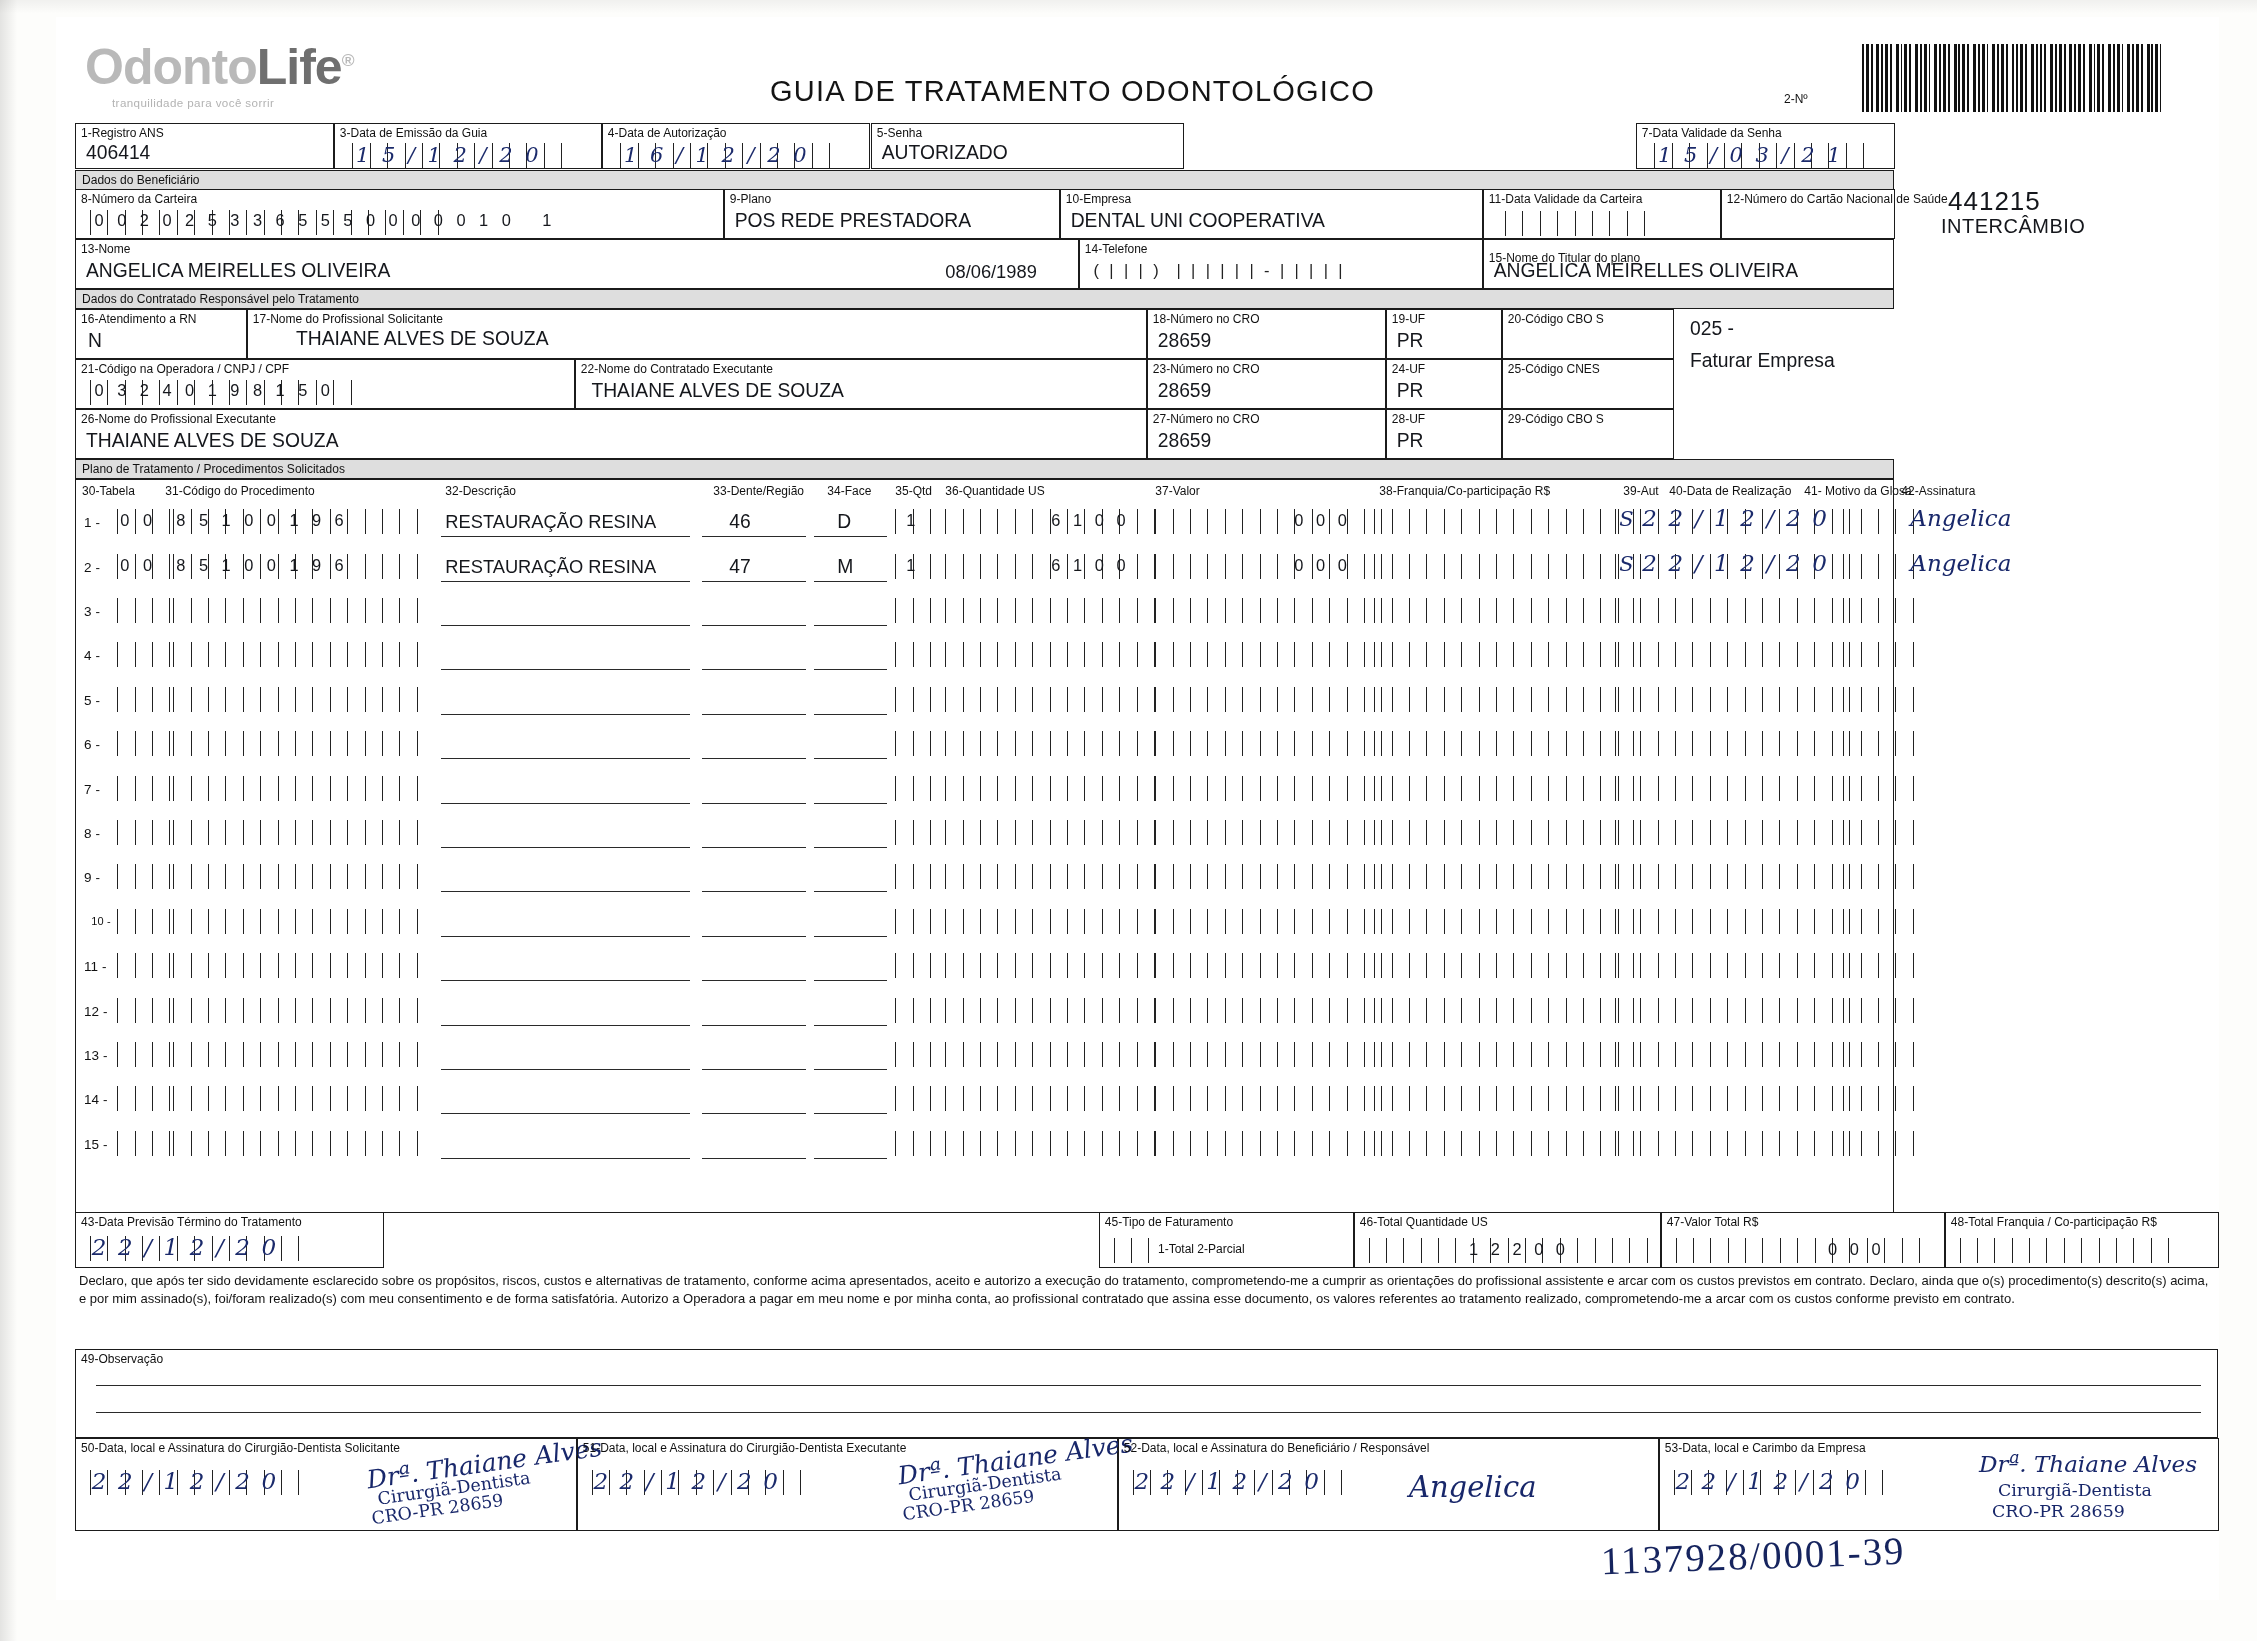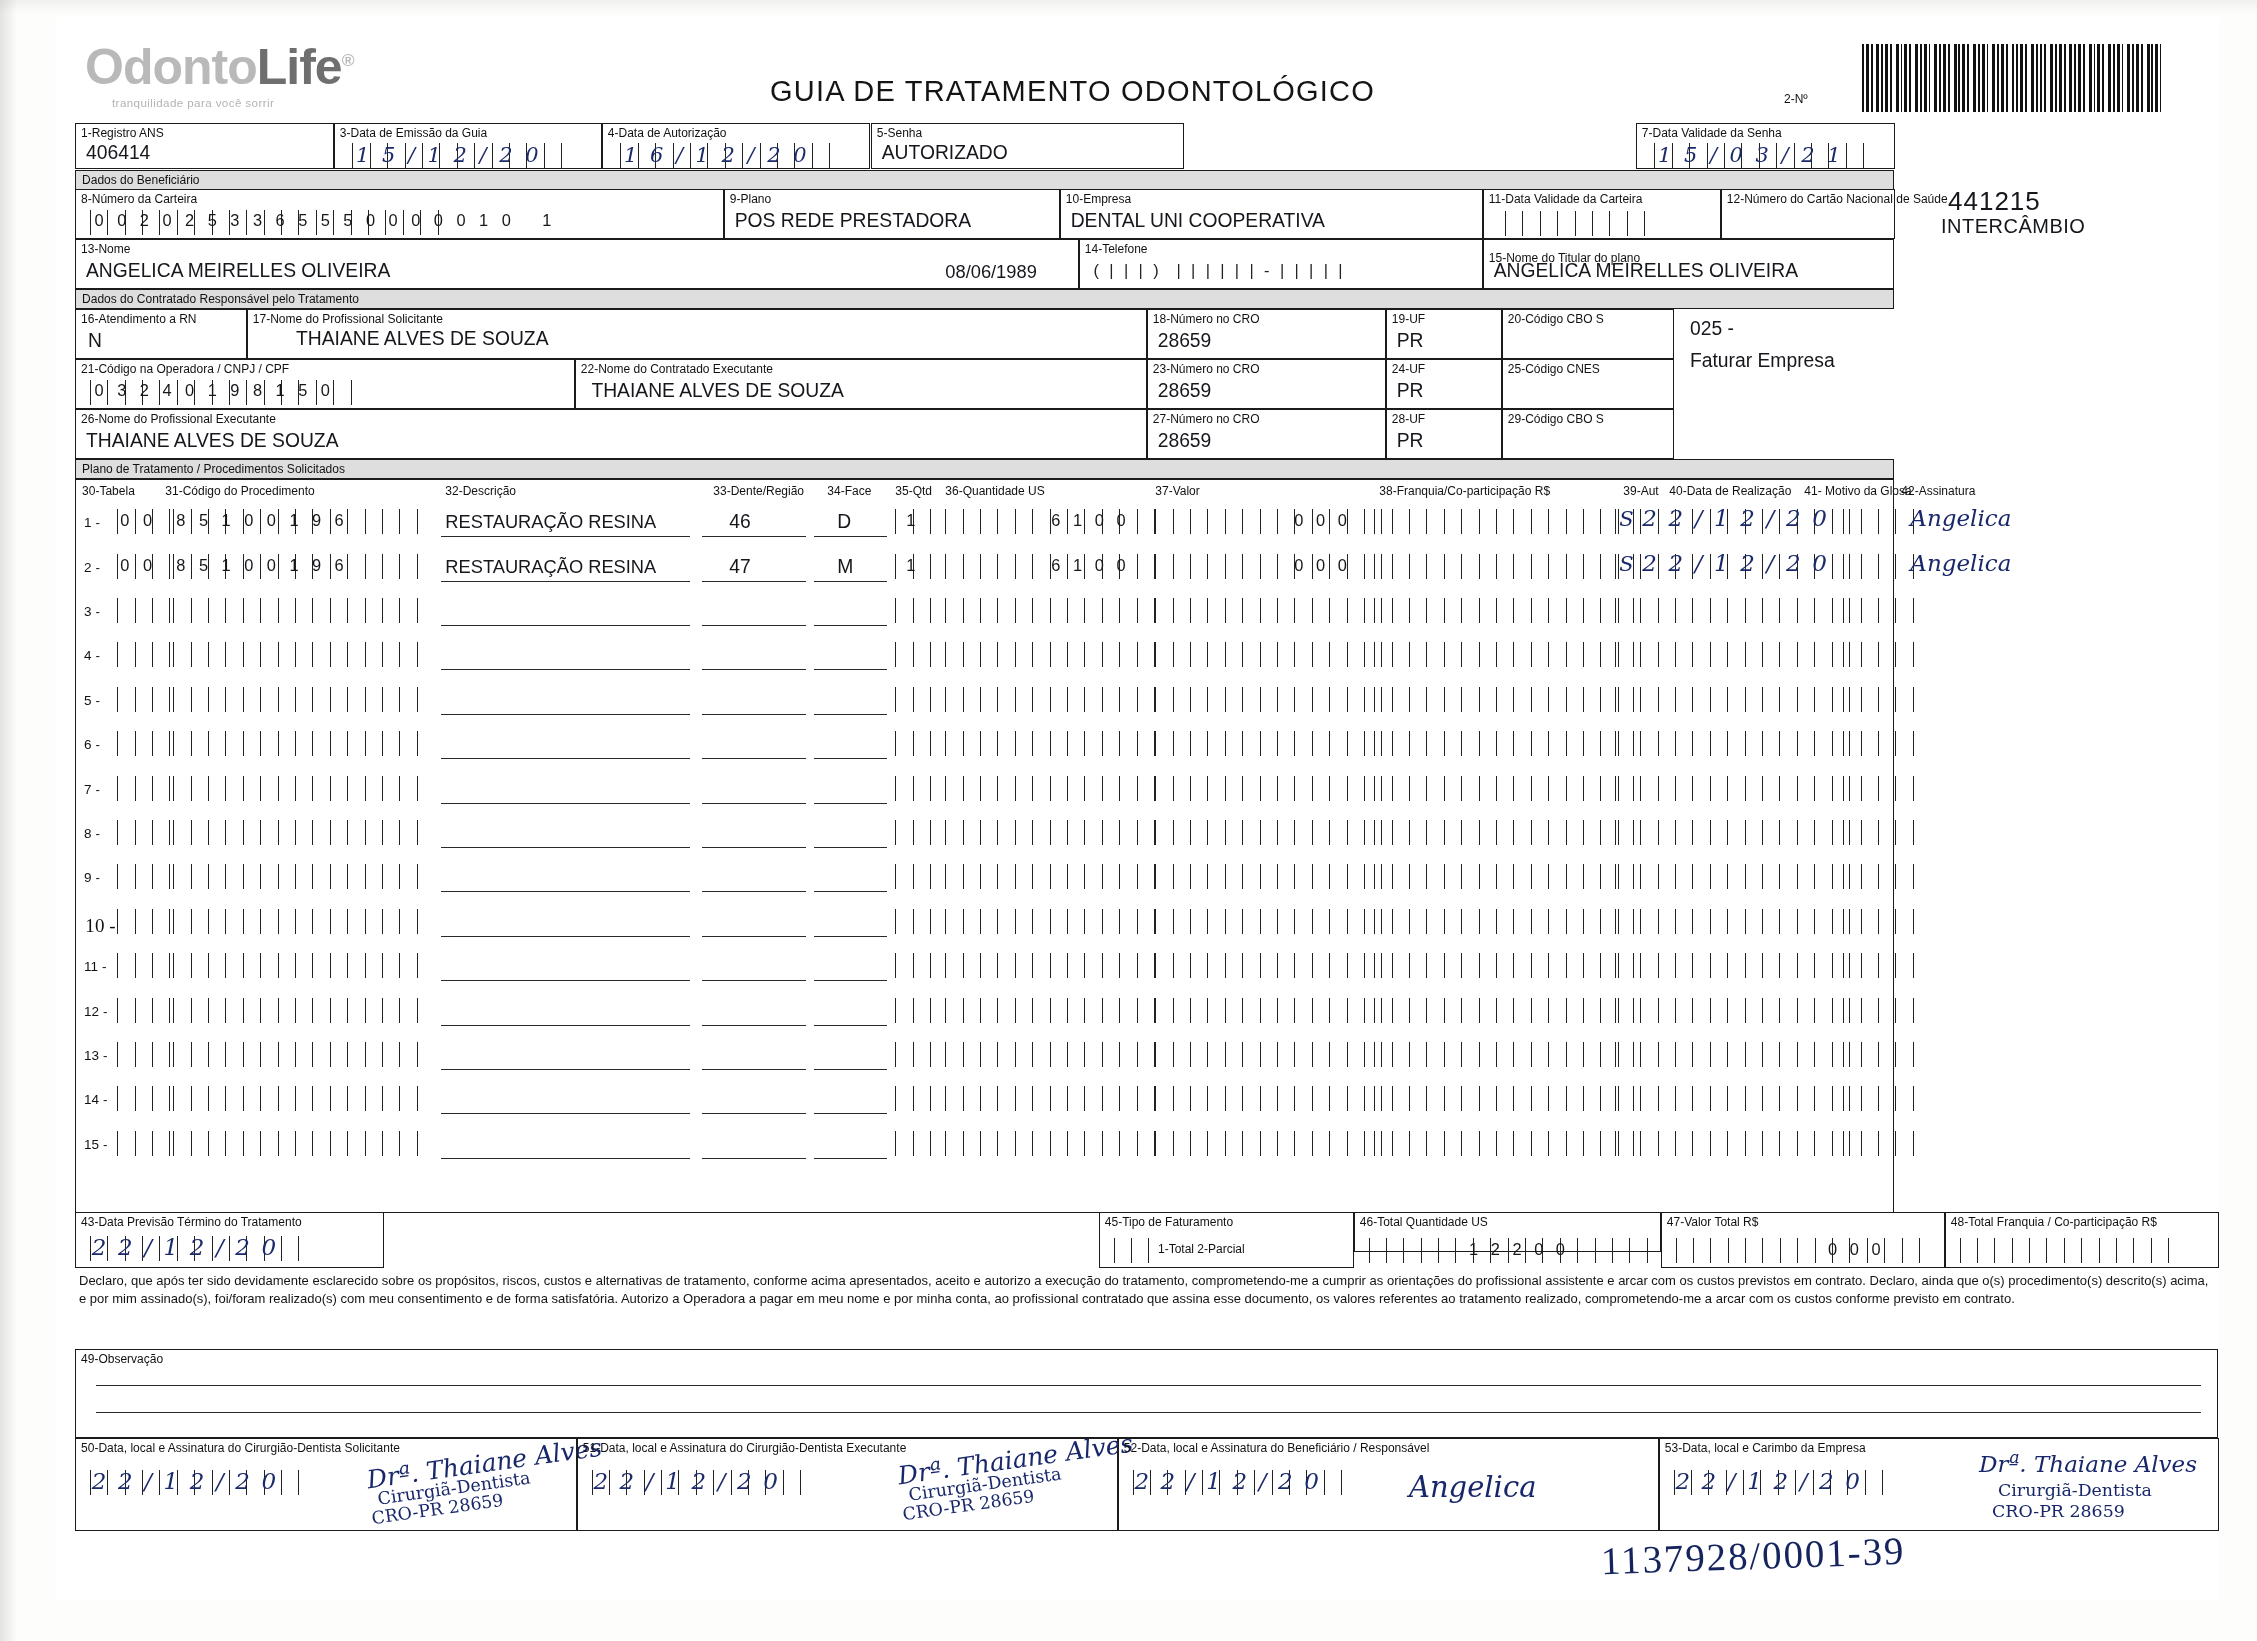--- a/index.html
+++ b/index.html
@@ -1334,21 +1334,21 @@
               <i></i>
               <i></i>
               <i></i>
               <i></i>
             </div>
             <div class="txt valsm" style="left:1771px;top:5.8px;"></div>
             <div class="underline" style="left:1838px;top:31px;width:0px;"></div>
             <div class="txt sig" style="left:1834px;top:0px;font-size:23px;"></div>
           </div>
           <div style="position: absolute; left: 0px; top: 425px; width: 1819px; height: 44px;">
-            <div class="txt lbl" style="left:9px;top:9.7px;font-size:19px;font-family:Liberation Serif, serif;">10 -</div>
+            <div class="txt lbl" style="left:15px;top:9.7px;font-size:11px;">10 -</div>
             <div class="cells" style="left:41px;top:3.9px;">
               <i></i>
               <i></i>
               <i></i>
             </div>
             <div class="txt valsm" style="left:44px;top:5.8px;letter-spacing:13.5px;"></div>
             <div class="cells" style="left:97px;top:3.9px;">
               <i></i>
               <i></i>
               <i></i>
@@ -2043,21 +2043,21 @@
 
     <div class="box" style="left:1043px;top:1195px;width:255px;height:56px;">
       <div class="tag" style="left:4.8px;top:1.9px;">45-Tipo de Faturamento</div>
       <div class="cells" style="left:13.5px;top:25px;">
           <i></i>
           <i></i>
         </div>
       <div class="tag" style="left:58px;top:29px;">1-Total  2-Parcial</div>
     </div>
 
-    <div class="box" style="left:1298px;top:1195px;width:307px;height:40px;">
+    <div class="box" style="left:1298px;top:1195px;width:307px;height:56px;">
       <div class="tag" style="left:4.8px;top:1.9px;">46-Total Quantidade US</div>
       <div class="cells" style="left:13.5px;top:25px;">
           <i></i>
           <i></i>
           <i></i>
           <i></i>
           <i></i>
           <i></i>
           <i></i>
           <i></i>

